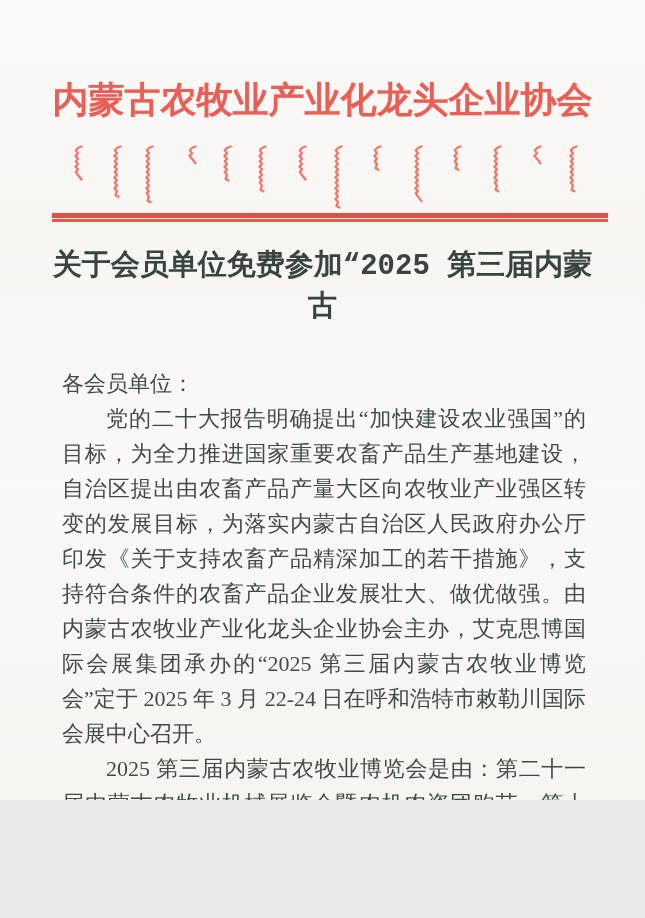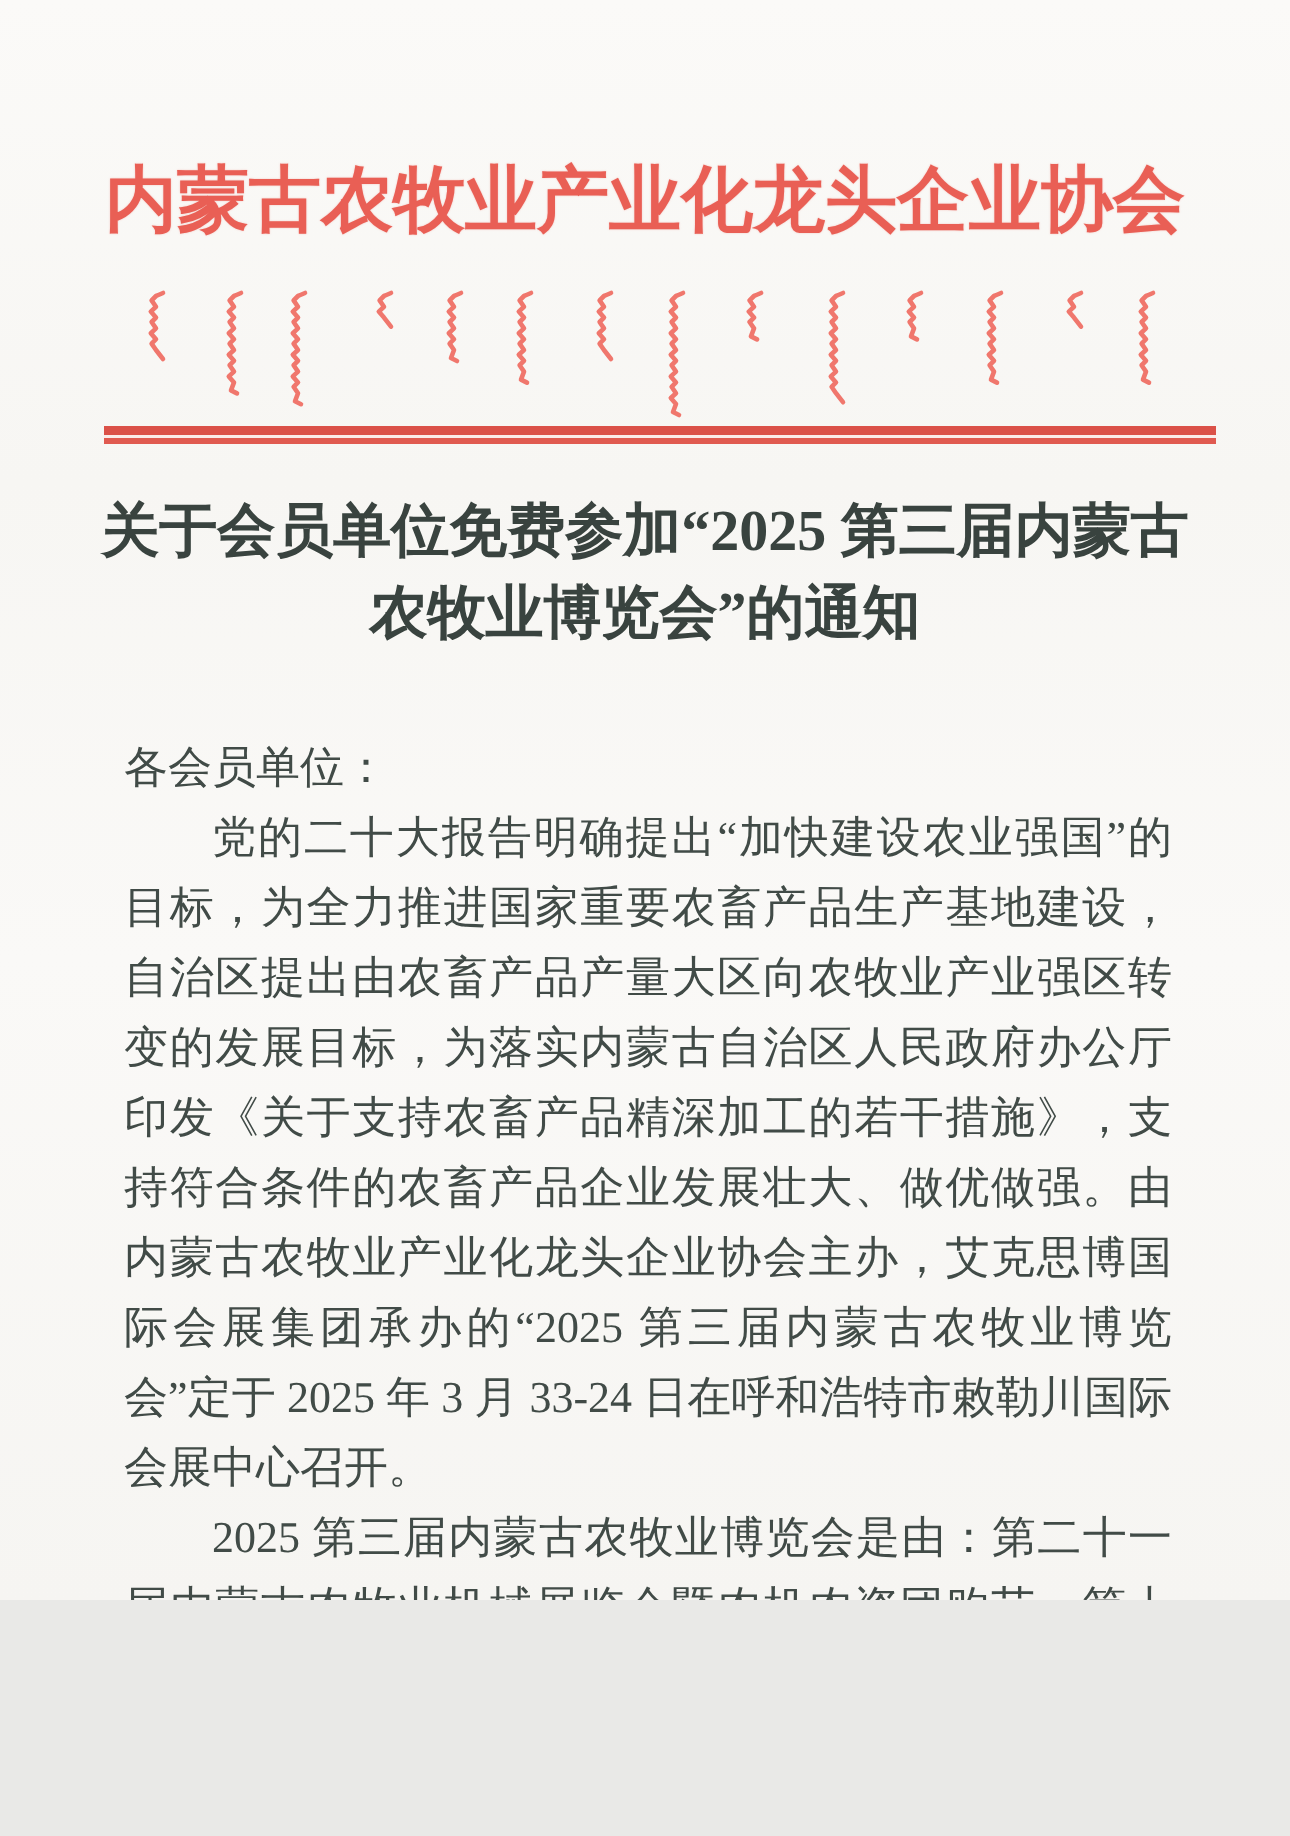--- a/index.html
+++ b/index.html
@@ -70,20 +70,21 @@
   .notice-title {
     position: absolute;
     top: 246px;
     left: 40px;
     right: 40px;
     text-align: center;
     font-size: 29px;
     font-weight: bold;
     line-height: 41px;
     color: #39433f;
+    font-family: Liberation Mono, monospace;
   }
   .body-text {
     position: absolute;
     top: 366px;
     left: 62px;
     width: 524px;
     font-size: 22px;
     line-height: 35px;
     color: #414b47;
     text-align: justify;
@@ -118,24 +119,23 @@
       <path d="M 397 3 l 3.5 -1.5 m -3.5 1.5 l -2.2 2.2 l 2.2 3.2 l -2.6 2.4 l 2.6 3 l -2.2 2.2 l 2.2 3.2 l -1.5 4 l 3 1.5"></path>
       <path d="M 437 3 l 3.5 -1.5 m -3.5 1.5 l -2.2 2.2 l 2.2 3.2 l -2.6 2.4 l 2.6 3 l -2.2 2.2 l 2.2 3.2 l -2.6 2.4 l 2.6 3 l -2.2 2.2 l 2.2 3.2 l -2.6 2.4 l 2.6 3 l -2.2 2.2 l 2.2 3.2 l -1.5 4 l 3 1.5"></path>
       <path d="M 477 3 l 3.5 -1.5 m -3.5 1.5 l -2.2 2.2 l 2.2 3.2 l -2.6 2.4 l 2.6 3 l 3.5 4.5"></path>
       <path d="M 513 3 l 3.5 -1.5 m -3.5 1.5 l -2.2 2.2 l 2.2 3.2 l -2.6 2.4 l 2.6 3 l -2.2 2.2 l 2.2 3.2 l -2.6 2.4 l 2.6 3 l -2.2 2.2 l 2.2 3.2 l -2.6 2.4 l 2.6 3 l -2.2 2.2 l 2.2 3.2 l -1.5 4 l 3 1.5"></path>
     </svg>
 
   <div class="rule-top"></div>
 
   <div class="notice-title">
     <div>关于会员单位免费参加“2025 第三届内蒙古</div>
-    <div>农牧业博览会”的通知</div>
   </div>
 
   <div class="body-text">
     <p>各会员单位：</p>
-    <p class="indent">党的二十大报告明确提出“加快建设农业强国”的目标，为全力推进国家重要农畜产品生产基地建设，自治区提出由农畜产品产量大区向农牧业产业强区转变的发展目标，为落实内蒙古自治区人民政府办公厅印发《关于支持农畜产品精深加工的若干措施》，支持符合条件的农畜产品企业发展壮大、做优做强。由内蒙古农牧业产业化龙头企业协会主办，艾克思博国际会展集团承办的“2025 第三届内蒙古农牧业博览会”定于 2025 年 3 月 33-24 日在呼和浩特市敕勒川国际会展中心召开。</p>
+    <p class="indent">党的二十大报告明确提出“加快建设农业强国”的目标，为全力推进国家重要农畜产品生产基地建设，自治区提出由农畜产品产量大区向农牧业产业强区转变的发展目标，为落实内蒙古自治区人民政府办公厅印发《关于支持农畜产品精深加工的若干措施》，支持符合条件的农畜产品企业发展壮大、做优做强。由内蒙古农牧业产业化龙头企业协会主办，艾克思博国际会展集团承办的“2025 第三届内蒙古农牧业博览会”定于 2025 年 3 月 22-24 日在呼和浩特市敕勒川国际会展中心召开。</p>
     <p class="indent">2025 第三届内蒙古农牧业博览会是由：第二十一届内蒙古农牧业机械展览会暨农机农资团购节、第十八届内蒙古乳业博览会暨高峰论坛、第七届内蒙古牛羊产业展览会、第三届内蒙古畜牧业博览会、第二届内蒙古农资(植保)交易会暨</p>
   </div>
 
   <div class="rule-bottom"></div>
 
 </div>
 
 </body></html>

